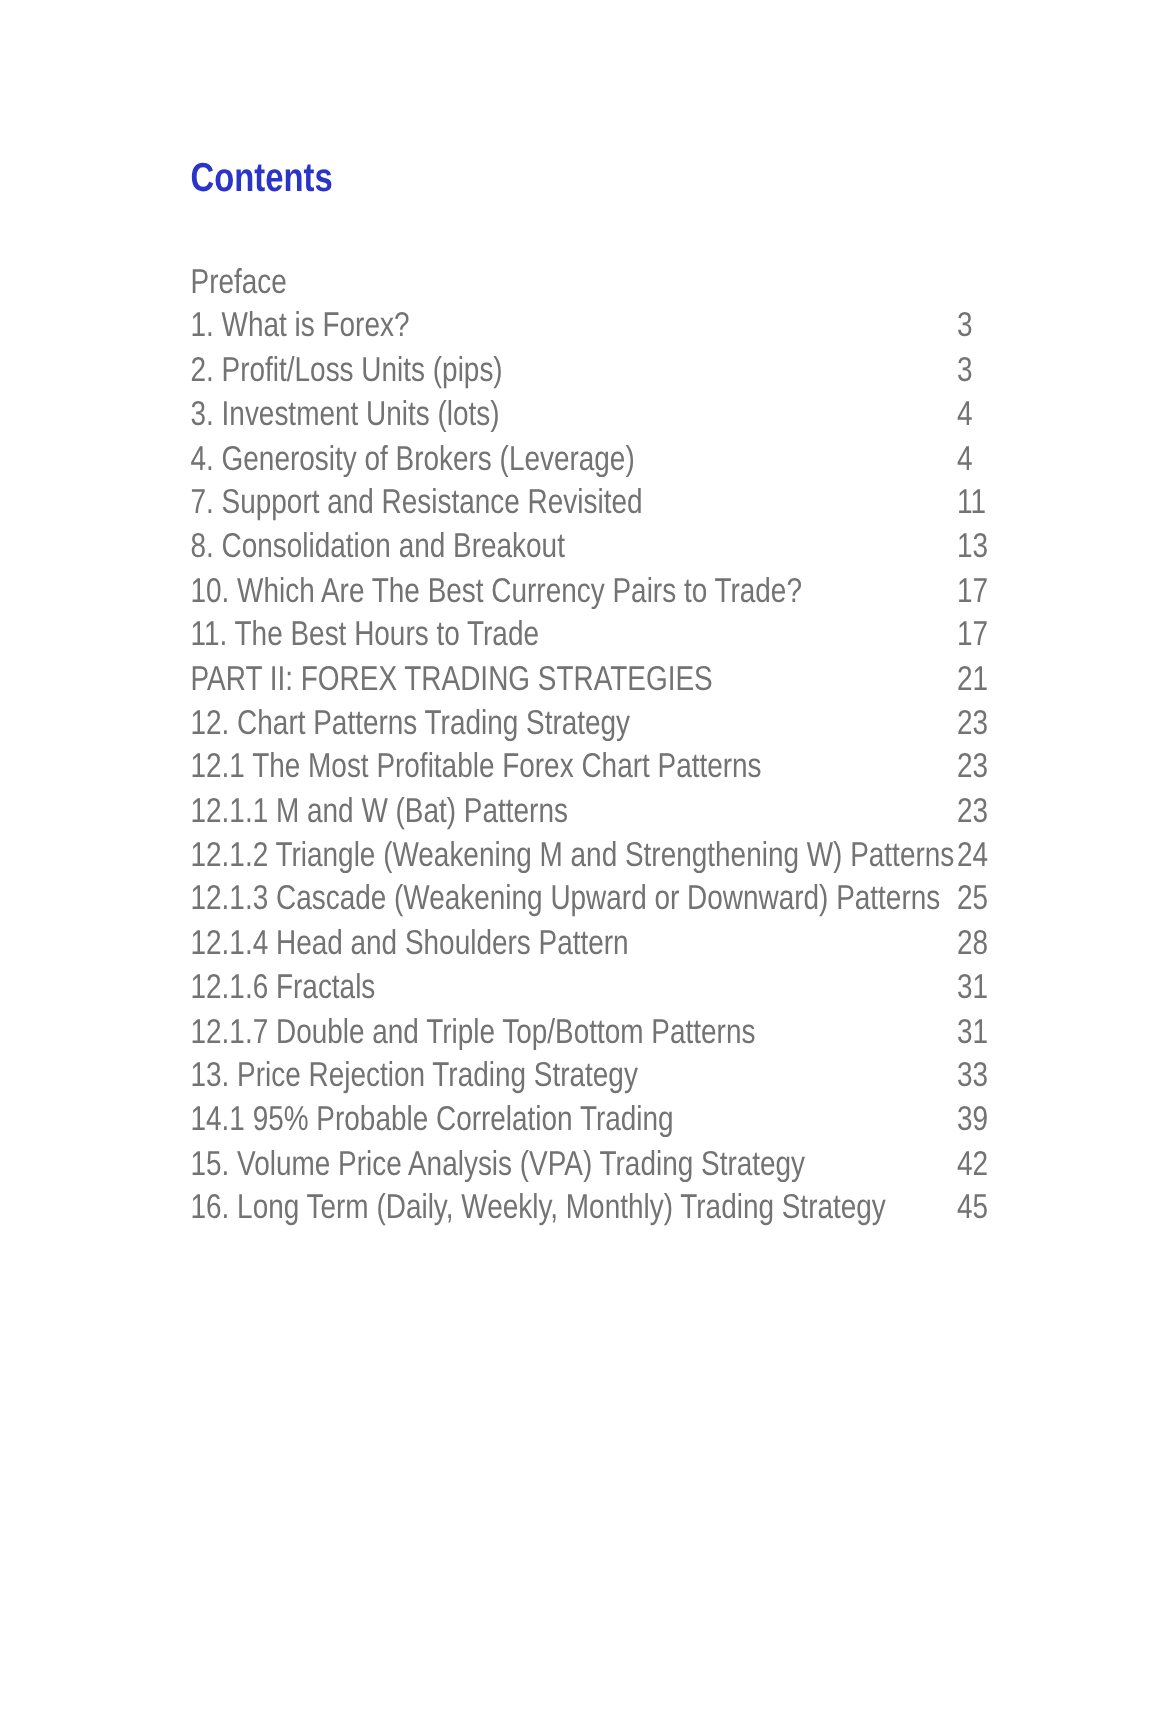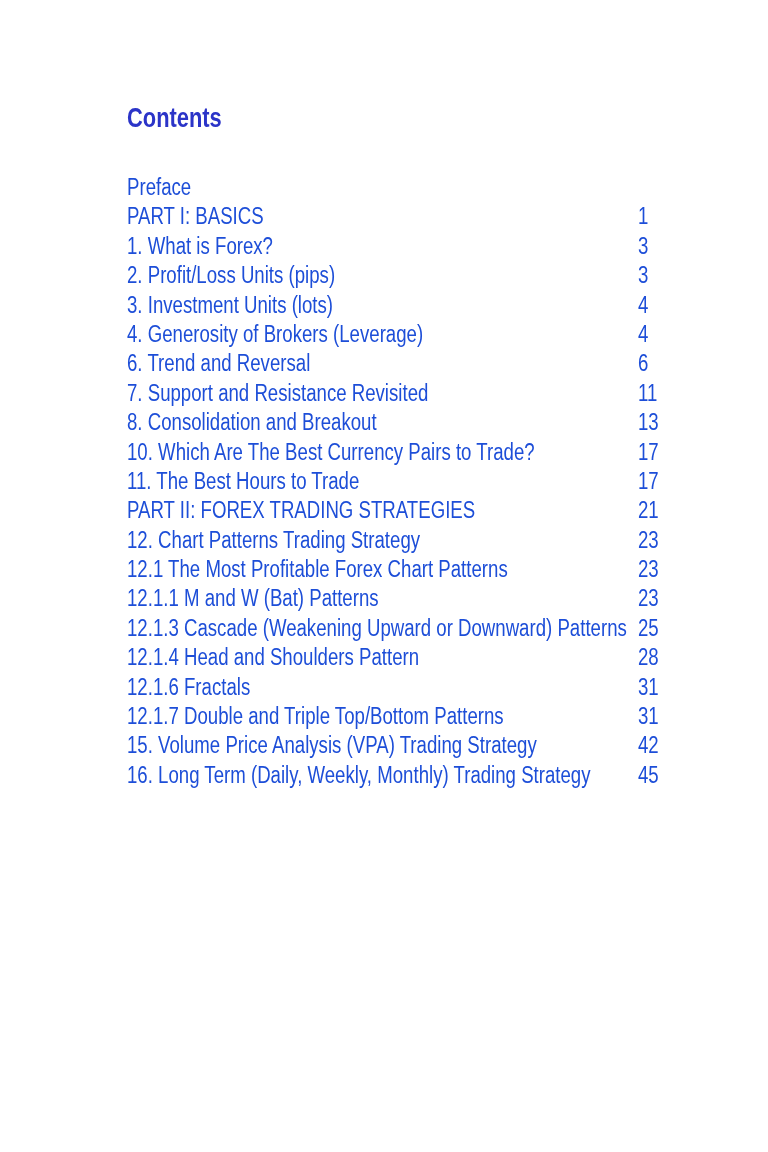--- a/index.html
+++ b/index.html
@@ -58,48 +58,40 @@
     display: inline-block;
     transform: scaleX(0.81);
     transform-origin: 0 50%;
   }
 </style>
 </head>
 <body>
 
 <div class="page" style="background: rgb(255, 255, 255);">
   <h1 class="heading" style="color: rgb(43, 52, 200);">Contents</h1>
-  <div class="toc" style="color: #1d4ed8;">
+  <div class="toc" style="color: #737373;">
       <div class="toc-row">
         <span class="toc-label">Preface</span>
         <span class="toc-page"></span>
-      </div>
-      <div class="toc-row">
-        <span class="toc-label">PART I: BASICS</span>
-        <span class="toc-page">1</span>
       </div>
       <div class="toc-row">
         <span class="toc-label">1. What is Forex?</span>
         <span class="toc-page">3</span>
       </div>
       <div class="toc-row">
         <span class="toc-label">2. Profit/Loss Units (pips)</span>
         <span class="toc-page">3</span>
       </div>
       <div class="toc-row">
         <span class="toc-label">3. Investment Units (lots)</span>
         <span class="toc-page">4</span>
       </div>
       <div class="toc-row">
         <span class="toc-label">4. Generosity of Brokers (Leverage)</span>
         <span class="toc-page">4</span>
-      </div>
-      <div class="toc-row">
-        <span class="toc-label">6. Trend and Reversal</span>
-        <span class="toc-page">6</span>
       </div>
       <div class="toc-row">
         <span class="toc-label">7. Support and Resistance Revisited</span>
         <span class="toc-page">11</span>
       </div>
       <div class="toc-row">
         <span class="toc-label">8. Consolidation and Breakout</span>
         <span class="toc-page">13</span>
       </div>
       <div class="toc-row">
@@ -120,36 +112,48 @@
       </div>
       <div class="toc-row">
         <span class="toc-label">12.1 The Most Profitable Forex Chart Patterns</span>
         <span class="toc-page">23</span>
       </div>
       <div class="toc-row">
         <span class="toc-label">12.1.1 M and W (Bat) Patterns</span>
         <span class="toc-page">23</span>
       </div>
       <div class="toc-row">
+        <span class="toc-label">12.1.2 Triangle (Weakening M and Strengthening W) Patterns</span>
+        <span class="toc-page">24</span>
+      </div>
+      <div class="toc-row">
         <span class="toc-label">12.1.3 Cascade (Weakening Upward or Downward) Patterns</span>
         <span class="toc-page">25</span>
       </div>
       <div class="toc-row">
         <span class="toc-label">12.1.4 Head and Shoulders Pattern</span>
         <span class="toc-page">28</span>
       </div>
       <div class="toc-row">
         <span class="toc-label">12.1.6 Fractals</span>
         <span class="toc-page">31</span>
       </div>
       <div class="toc-row">
         <span class="toc-label">12.1.7 Double and Triple Top/Bottom Patterns</span>
         <span class="toc-page">31</span>
       </div>
       <div class="toc-row">
+        <span class="toc-label">13. Price Rejection Trading Strategy</span>
+        <span class="toc-page">33</span>
+      </div>
+      <div class="toc-row">
+        <span class="toc-label">14.1 95% Probable Correlation Trading</span>
+        <span class="toc-page">39</span>
+      </div>
+      <div class="toc-row">
         <span class="toc-label">15. Volume Price Analysis (VPA) Trading Strategy</span>
         <span class="toc-page">42</span>
       </div>
       <div class="toc-row">
         <span class="toc-label">16. Long Term (Daily, Weekly, Monthly) Trading Strategy</span>
         <span class="toc-page">45</span>
       </div>
     </div>
 </div>
 

